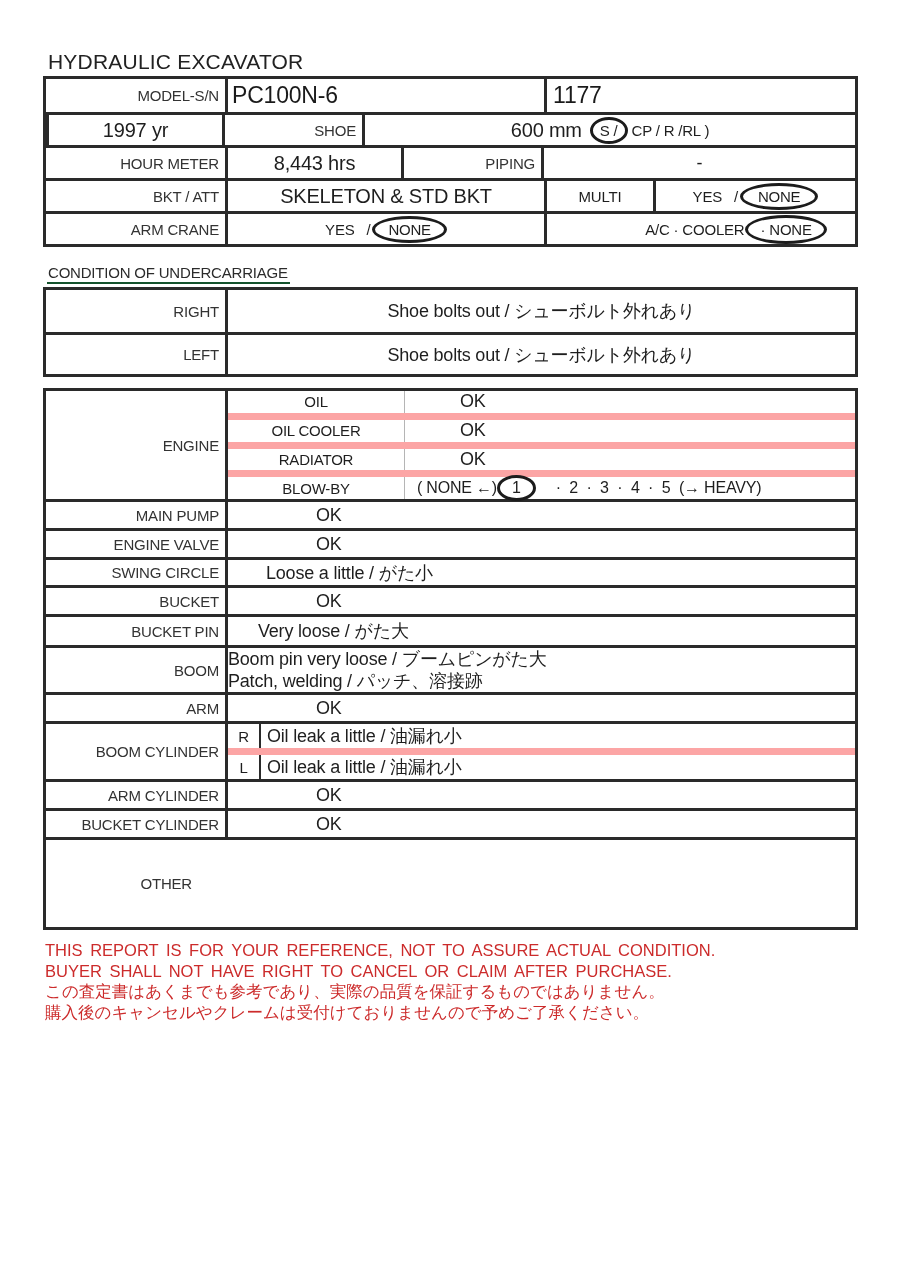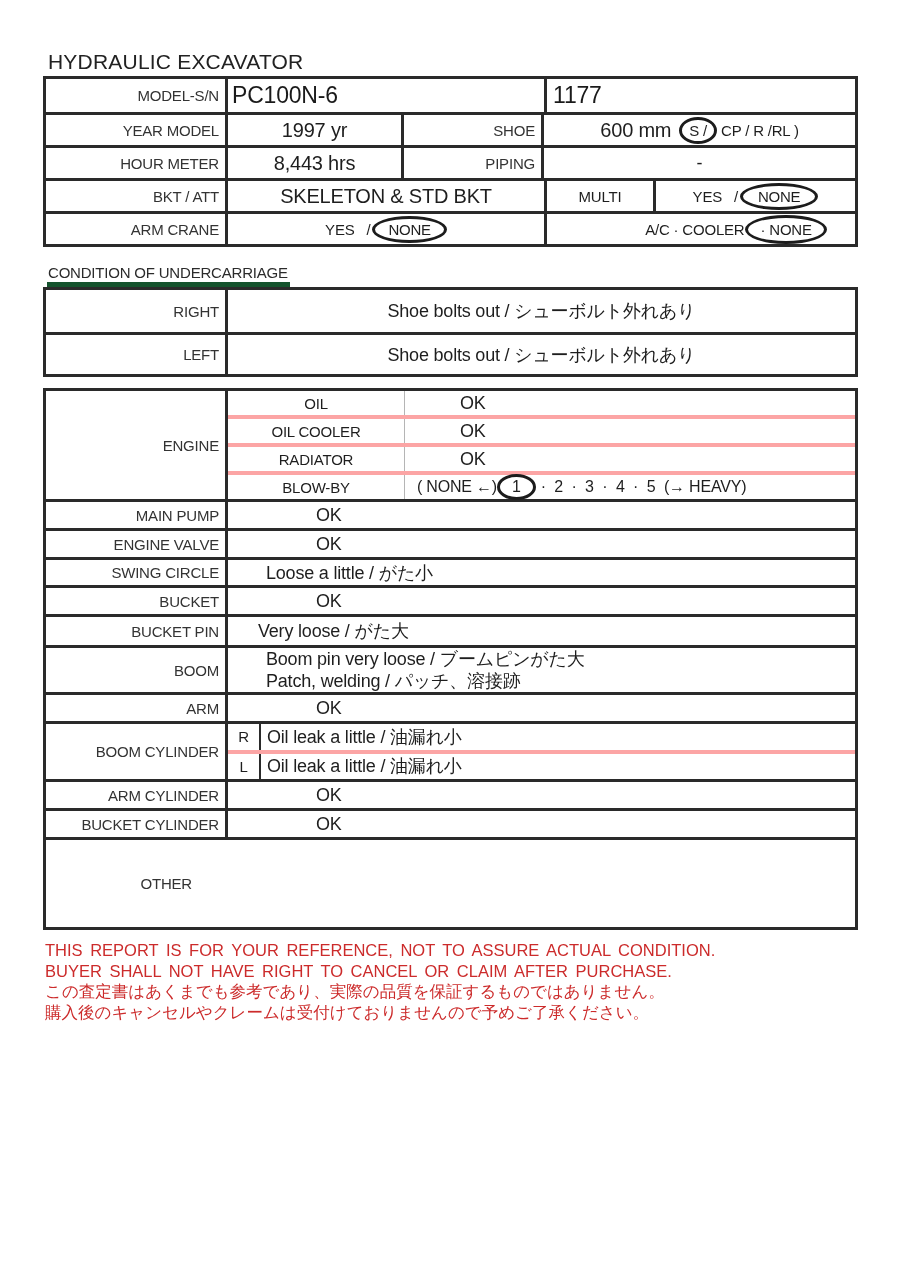--- a/index.html
+++ b/index.html
@@ -10,21 +10,21 @@
     color:#1e1e1e; letter-spacing:-0.2px;
   }
   .abs { position:absolute; }
 
   .h1 {
     left:47px; top:50px; font-size:21px; letter-spacing:0.2px;
     border-bottom:2px solid #f97316; padding:0 4px 2px 1px; color:#222;
   }
   .h2 {
     left:47px; top:264px; font-size:15px;
-    border-bottom:7px solid #14532d; padding:0 2px 1px 1px; color:#2b2b2b;
+    border-bottom:2px solid #14532d; padding:0 2px 1px 1px; color:#2b2b2b;
   }
 
   .tbl { border:3px solid #2a2a2a; background:#fff; }
   .r { display:flex; width:100%; }
   .r + .r { border-top:3px solid #2a2a2a; }
   .c { display:flex; align-items:center; height:100%; overflow:visible; }
   .vl { border-left:3px solid #2a2a2a; }
   .lbl { justify-content:flex-end; padding-right:6px; font-size:15px; color:#333; }
   .ctr { justify-content:center; }
   .big { font-size:23px; color:#1a1a1a; }
@@ -41,43 +41,42 @@
 
   .circ {
     display:inline-flex; align-items:center; justify-content:center;
     border:3px solid #1c1c1c; border-radius:50%;
     margin:-5px 0; vertical-align:middle;
   }
 
   
   .blk { display:flex; flex-direction:column; flex:1; height:100%; }
   .sub { display:flex; width:100%; flex:1; }
-  .sub + .sub { border-top:4px solid #fca5a5; }
+  .sub + .sub { border-top:7px solid #fca5a5; }
   .gvl { border-left:1px solid #b5b5b5; }
-  .lines { display:flex; flex-direction:column; justify-content:center; padding-left:38px; }
+  .lines { display:flex; flex-direction:column; justify-content:center; }
   .lines div { line-height:22px; font-size:18px; }
   .other-lines { padding-left:5px; }
   .other-lines div { line-height:29px; font-size:18px; }
 
   .disc { left:45px; top:940px; font-size:16.5px; letter-spacing:0; }
   .disc div { line-height:20.5px; word-spacing:3px; }
 </style>
 </head>
 <body>
 
 <div class="abs h1">HYDRAULIC EXCAVATOR</div>
 
 <div class="abs tbl t1">
   <div class="r">
     <div class="c lbl" style="width:179px">MODEL-S/N</div>
     <div class="c vl big" style="width:319px;padding-left:4px">PC100N-6</div>
     <div class="c vl big" style="flex:1;padding-left:6px">1177</div>
   </div>
   <div class="r">
-    <div class="c lbl" style="width:179px">YEAR MODEL</div>
     <div class="c vl ctr med" style="width:176px">1997 yr</div>
     <div class="c vl lbl" style="width:140px">SHOE</div>
     <div class="c vl ctr" style="flex:1">
       <span class="med">600 mm</span>
       <span class="circ sml" style="padding:2px 7px;margin-left:8px">S /</span>
       <span class="sml" style="margin-left:4px">CP / R /RL )</span>
     </div>
   </div>
   <div class="r">
     <div class="c lbl" style="width:179px">HOUR METER</div>
@@ -135,21 +134,21 @@
       </div>
       <div class="sub">
         <div class="c ctr sml" style="width:176px">RADIATOR</div>
         <div class="c gvl val" style="flex:1;padding-left:55px">OK</div>
       </div>
       <div class="sub">
         <div class="c ctr sml" style="width:176px">BLOW-BY</div>
         <div class="c gvl" style="flex:1;padding-left:12px;font-size:16px">
           <span class="pre">( NONE ←)</span>
           <span class="circ" style="padding:1px 12px;font-size:16px">1</span>
-          <span class="pre" style="margin-left:5px">·  2  ·  3  ·  4  ·  5  (→ HEAVY)</span>
+          <span class="pre" style="margin-left:20px">·  2  ·  3  ·  4  ·  5  (→ HEAVY)</span>
         </div>
       </div>
     </div>
   </div>
 
   <div class="r" style="height:29px">
     <div class="c lbl" style="width:179px">MAIN PUMP</div>
     <div class="c vl val" style="flex:1;padding-left:88px">OK</div>
   </div>
 

